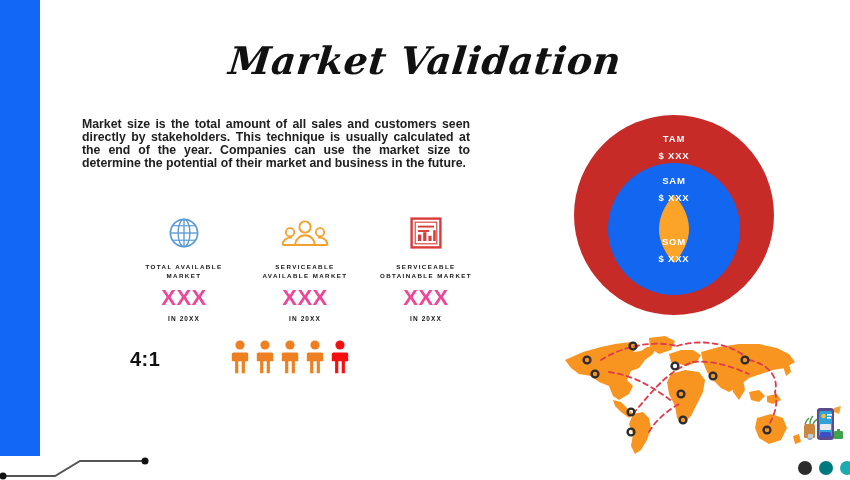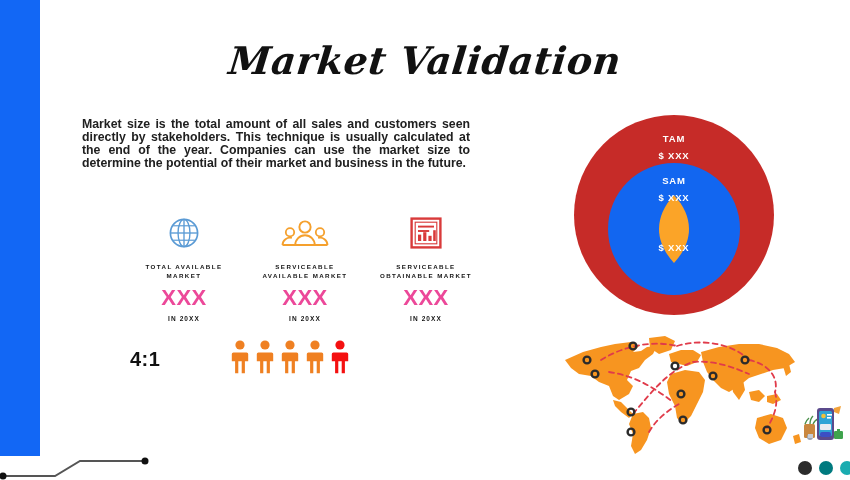--- a/index.html
+++ b/index.html
@@ -281,20 +281,21 @@
   </svg>
   <div class="ts-label" style="top:20px;">
     <div class="ts-name">TAM</div>
     <div class="ts-amount">$ XXX</div>
   </div>
   <div class="ts-label" style="top:62px;text-align:center;">
     <div class="ts-name">SAM</div>
     <div class="ts-amount">$ XXX</div>
   </div>
   <div class="ts-label" style="top:123px;">
+    <div class="ts-name">SOM</div>
     <div class="ts-amount">$ XXX</div>
   </div>
 </div>
 
 <svg id="worldmap" viewBox="0 0 252 128">
   <g id="map-land">
 
     <path d="M12 30 L30 22 L48 17 L62 14 L78 12 L86 16 L80 22 L88 21 L94 17 L104 16 L100 24 L92 30
              L86 38 L78 41 L74 50 L80 56 L76 64 L66 70 L60 66 L56 56 L46 52 L38 46 L26 44 L18 38 Z" fill="#f79520"></path>
 

